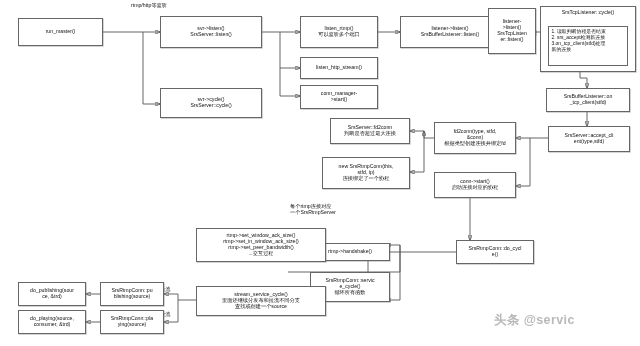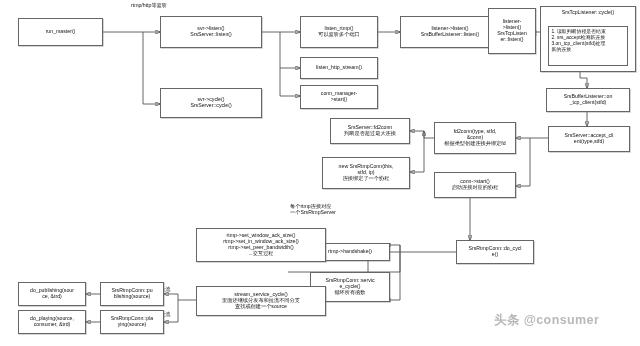--- a/index.html
+++ b/index.html
@@ -268,15 +268,15 @@
 
   <div class="group-box" style="left:540px; top:6px; width:96px; height:66px;"></div>
   <div class="group-title" style="left:540px; top:10px; width:96px;">SrsTcpListener::cycle()</div>
   <div class="inner-list" style="left:548px; top:26px; width:80px; height:40px;">1. 读取判断协程是否结束
 2. srs_accept检测新连接
 3.on_tcp_client(stfd)处理
 新的连接</div>
 
   <div class="dots" style="left:534px; top:30px;">···</div>
 
-  <div class="watermark" style="left:494px; top:312px;">头条 @consumer</div>
+  <div class="watermark" style="left:494px; top:312px;">头条 @servic</div>
 
 </div>
 
 </body></html>

